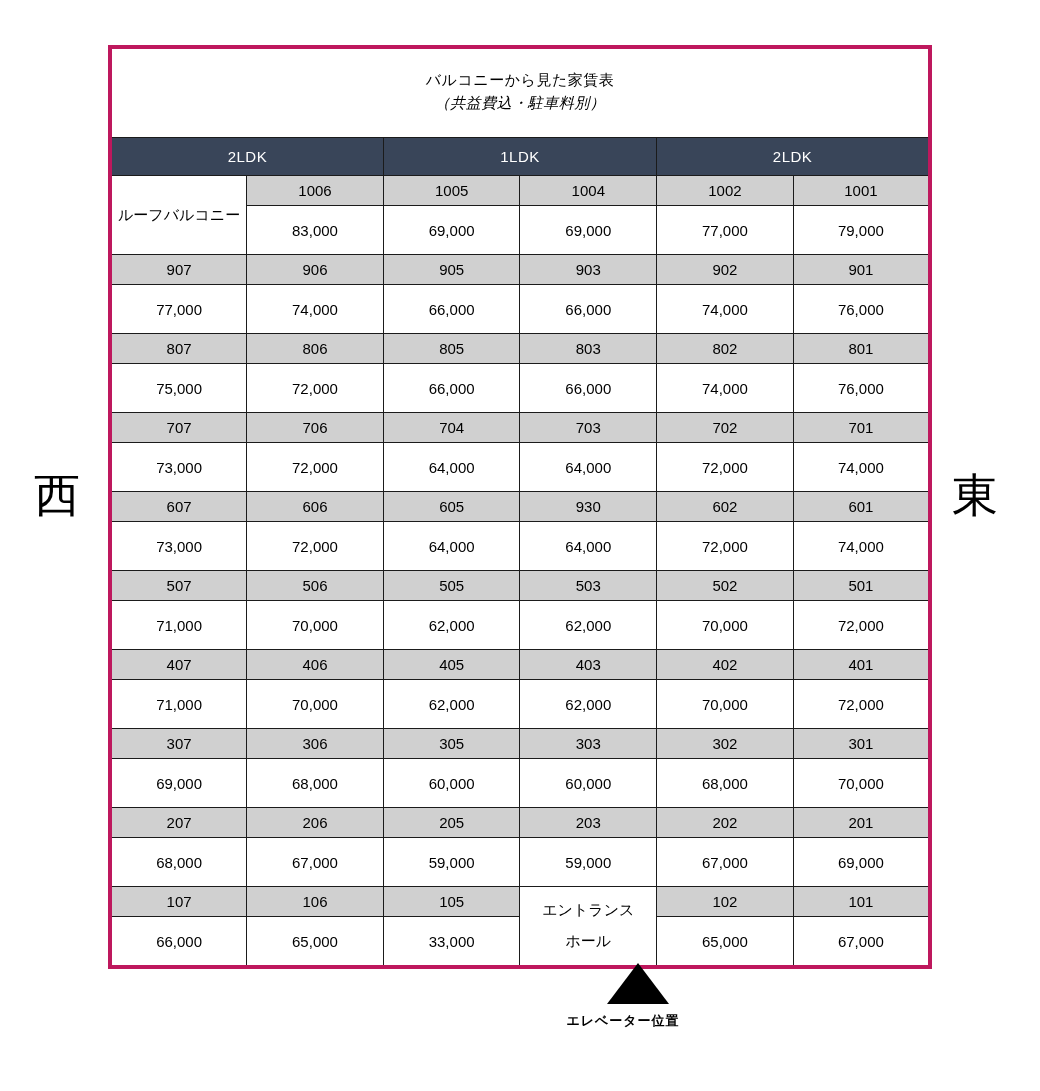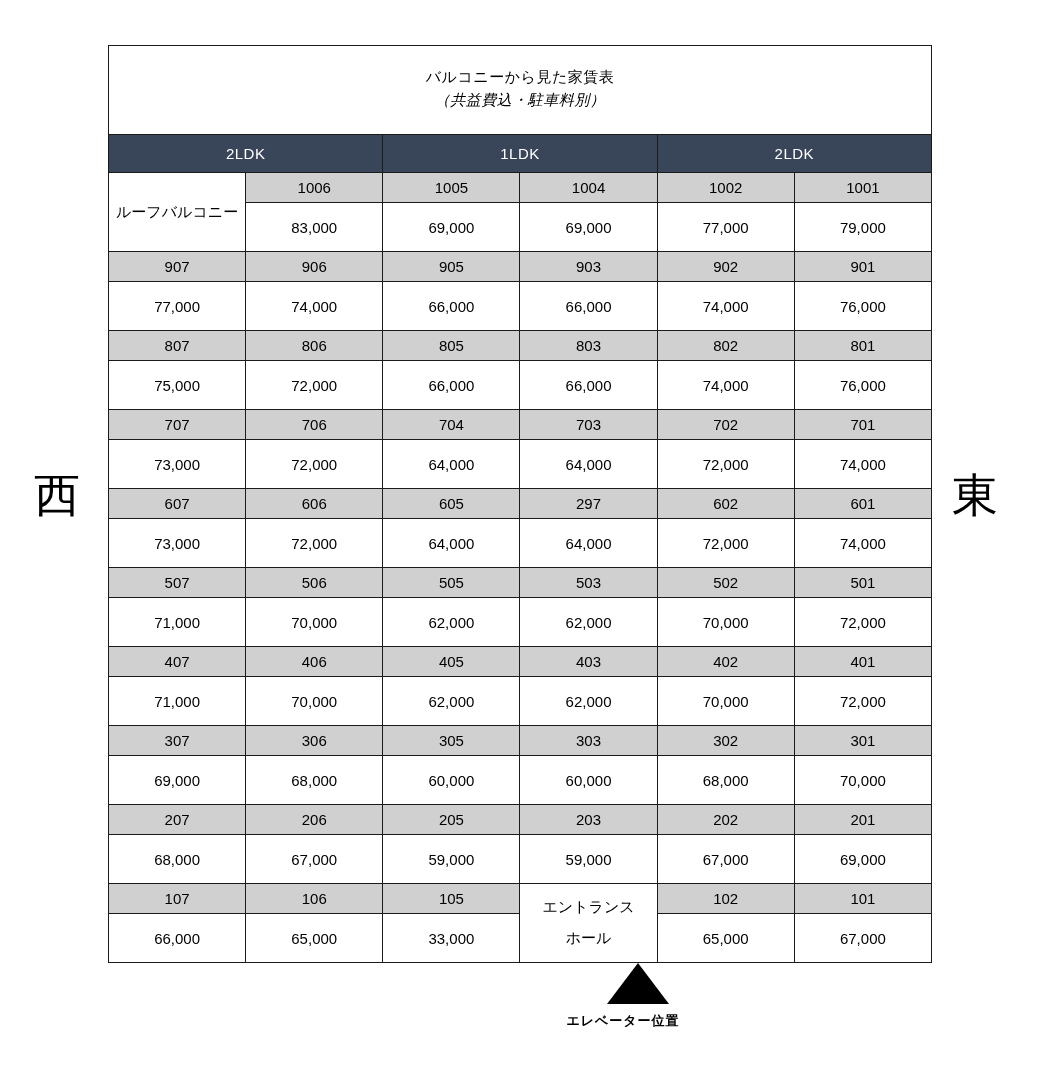--- a/index.html
+++ b/index.html
@@ -101,21 +101,21 @@
   .entrance-cell {
     background: #ffffff !important;
     font-size: 11.5px;
     line-height: 2.1;
     font-family: "DejaVu Sans", "Liberation Sans", sans-serif;
   }
   .entrance-cell span { display: block; }
 
   
   #rent-table {
-    border: 1px solid #be185d;
+    border: 4px solid #be185d;
   }
 
   
   #elevator-marker {
     position: absolute;
     left: 0;
     top: 0;
   }
   #elevator-triangle {
     position: absolute;
@@ -222,21 +222,21 @@
           <td class="price-cell">72,000</td>
           <td class="price-cell">64,000</td>
           <td class="price-cell">64,000</td>
           <td class="price-cell">72,000</td>
           <td class="price-cell">74,000</td>
         </tr>
         <tr>
           <td class="room-cell" style="background: rgb(208, 208, 208);">607</td>
           <td class="room-cell" style="background: rgb(208, 208, 208);">606</td>
           <td class="room-cell" style="background: rgb(208, 208, 208);">605</td>
-          <td class="room-cell" style="background: rgb(208, 208, 208);">297</td>
+          <td class="room-cell" style="background: rgb(208, 208, 208);">930</td>
           <td class="room-cell" style="background: rgb(208, 208, 208);">602</td>
           <td class="room-cell" style="background: rgb(208, 208, 208);">601</td>
         </tr>
         <tr>
           <td class="price-cell">73,000</td>
           <td class="price-cell">72,000</td>
           <td class="price-cell">64,000</td>
           <td class="price-cell">64,000</td>
           <td class="price-cell">72,000</td>
           <td class="price-cell">74,000</td>

